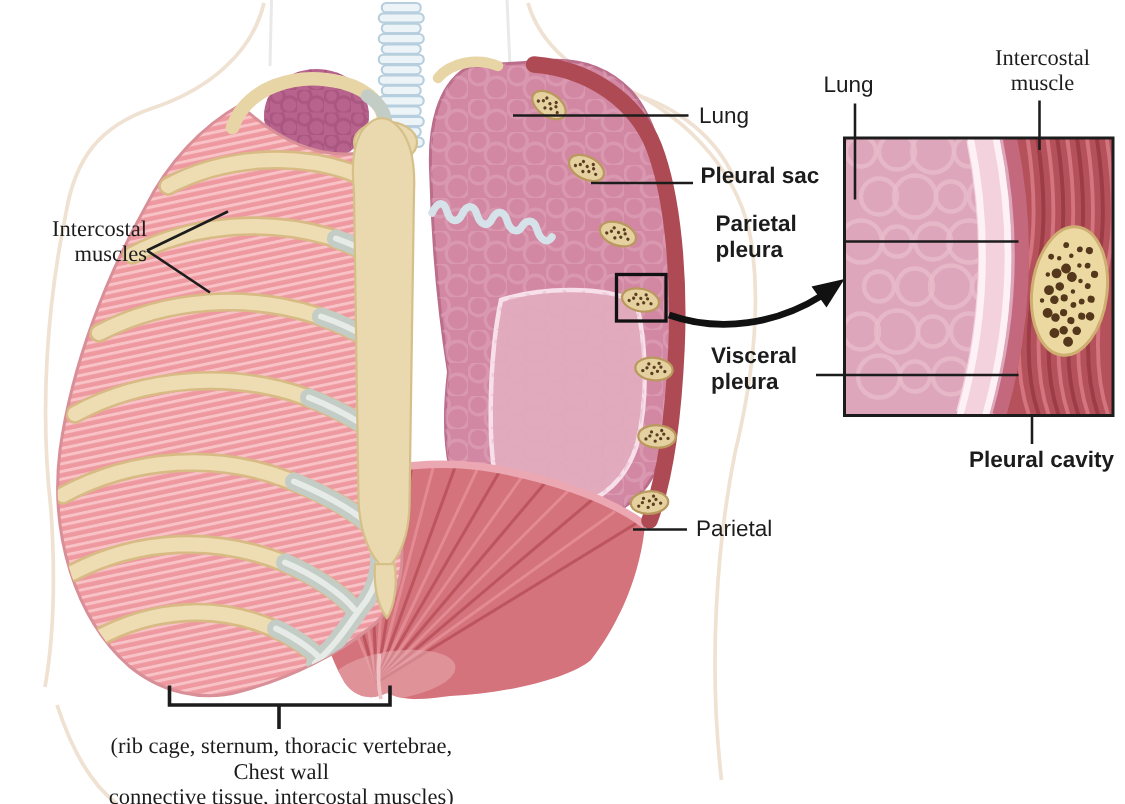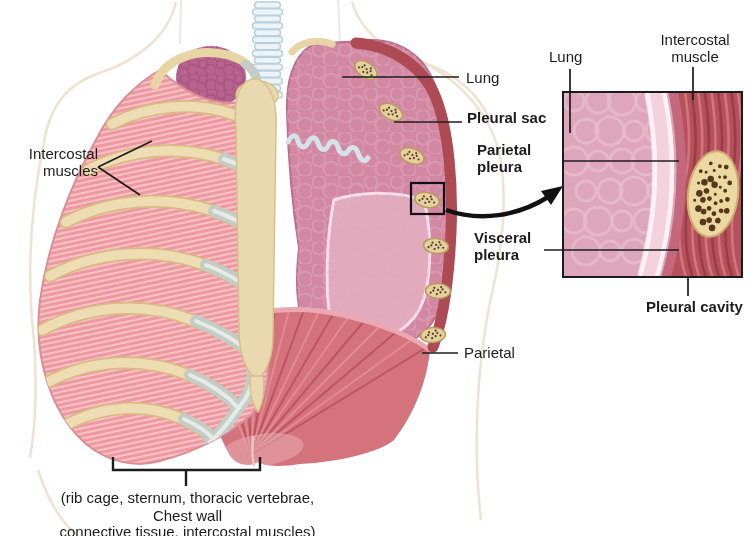--- a/index.html
+++ b/index.html
@@ -2,21 +2,21 @@
 <html><head>
 <meta charset="utf-8">
 <style>
   html,body{margin:0;padding:0;background:#fff;}
   .stage{position:relative;width:750px;height:536px;background:#ffffff;overflow:hidden;
          font-family:"Liberation Sans",sans-serif;color:#1c1c1c;}
   svg.art{position:absolute;left:0;top:0;}
   .lbl{position:absolute;font-size:15px;line-height:17px;white-space:normal;}
   .bold{font-weight:700;}
   .right{text-align:right;}
-  .center{text-align:center;}
+  .center{text-align:center;font-family:Liberation Serif, serif;}
   .nowrap{white-space:nowrap;}
 </style>
 </head>
 <body>
 
 <div class="stage">
 
 <svg id="art" class="art" width="750" height="536" viewBox="0 0 750 536">
   <defs>
     <pattern id="pstripe" patternUnits="userSpaceOnUse" width="5" height="5" patternTransform="rotate(78)">
@@ -361,21 +361,21 @@
     <path d="M 693 67 L 693 100"></path>
     <path d="M 688 278 L 688 296"></path>
   </g>
 
   <g stroke="#1c1c1c" stroke-width="2.4" fill="none">
     <path d="M 113 457 L 113 470 L 260 470 L 260 457"></path>
     <path d="M 186 470 L 186 486"></path>
   </g>
 </svg>
 
-<div class="lbl right" style="left:6px;top:145px;width:92px;">Intercostal muscles</div>
+<div class="lbl right" style="left:6px;top:145px;width:92px;font-family:Liberation Serif, serif;">Intercostal muscles</div>
 <div class="lbl nowrap" style="left:466px;top:69px;">Lung</div>
 <div class="lbl bold nowrap" style="left:467px;top:109px;">Pleural sac</div>
 <div class="lbl bold" style="left:474px;top:229px;width:82px;">Visceral pleura</div>
 <div class="lbl bold" style="left:477px;top:141px;width:82px;">Parietal pleura</div>
 <div class="lbl nowrap" style="left:464px;top:344px;">Parietal</div>
 
 <div class="lbl center" style="left:15px;top:490px;width:345px;">
   <div style="line-height:16.5px;">(rib cage, sternum, thoracic vertebrae,</div>
   <div>Chest wall</div>
   <div style="line-height:16.5px;">connective tissue, intercostal muscles)</div>

